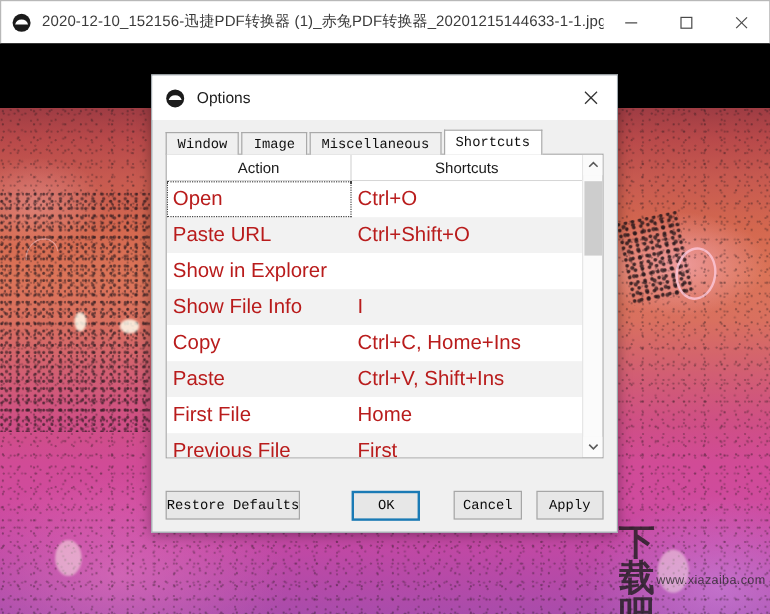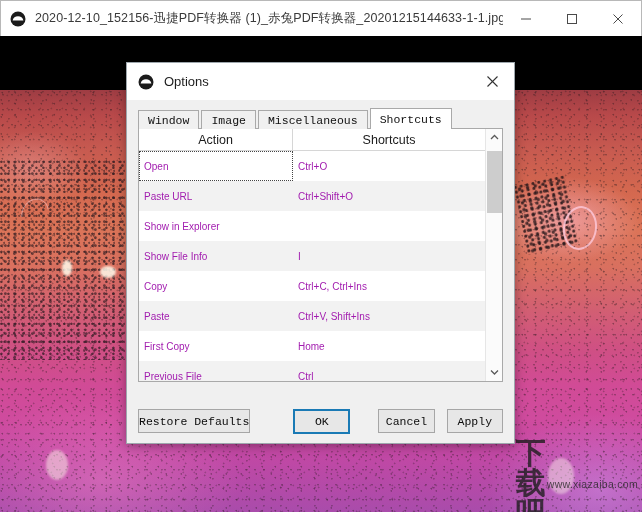--- a/index.html
+++ b/index.html
@@ -308,22 +308,22 @@
     height: 30px;
     align-items: center;
     background: #ffffff;
   }
   .lv-row.alt { background: #f2f2f2; }
   .lv-row.focused .cell-action {
     outline: 1px dotted #444;
     outline-offset: -1px;
   }
   .cell {
-    font-size: 10px;
-    color: #a21caf;
+    font-size: 17px;
+    color: #b91c1c;
     display: flex;
     align-items: center;
     height: 30px;
     overflow: hidden;
     white-space: nowrap;
   }
   .cell-action { width: 154px; padding-left: 5px; }
   .cell-shortcut { flex: 1 1 auto; padding-left: 5px; }
 
   
@@ -482,33 +482,33 @@
             <div class="lv-row">
               <div class="cell cell-action">Show in Explorer</div>
               <div class="cell cell-shortcut"></div>
             </div>
             <div class="lv-row alt">
               <div class="cell cell-action">Show File Info</div>
               <div class="cell cell-shortcut">I</div>
             </div>
             <div class="lv-row">
               <div class="cell cell-action">Copy</div>
-              <div class="cell cell-shortcut">Ctrl+C, Ctrl+Ins</div>
+              <div class="cell cell-shortcut">Ctrl+C, Home+Ins</div>
             </div>
             <div class="lv-row alt">
               <div class="cell cell-action">Paste</div>
               <div class="cell cell-shortcut">Ctrl+V, Shift+Ins</div>
             </div>
             <div class="lv-row">
-              <div class="cell cell-action">First Copy</div>
+              <div class="cell cell-action">First File</div>
               <div class="cell cell-shortcut">Home</div>
             </div>
             <div class="lv-row alt">
               <div class="cell cell-action">Previous File</div>
-              <div class="cell cell-shortcut">Ctrl</div>
+              <div class="cell cell-shortcut">First</div>
             </div>
           </div>
         </div>
 
         <div class="vscroll">
           <div class="sb-arrow up">
             <svg width="9" height="7" viewBox="0 0 9 7">
                 <polyline points="1,5 4.5,1.5 8,5" fill="none" stroke="#5a5a5a" stroke-width="1.3"></polyline>
               </svg>
           </div>

